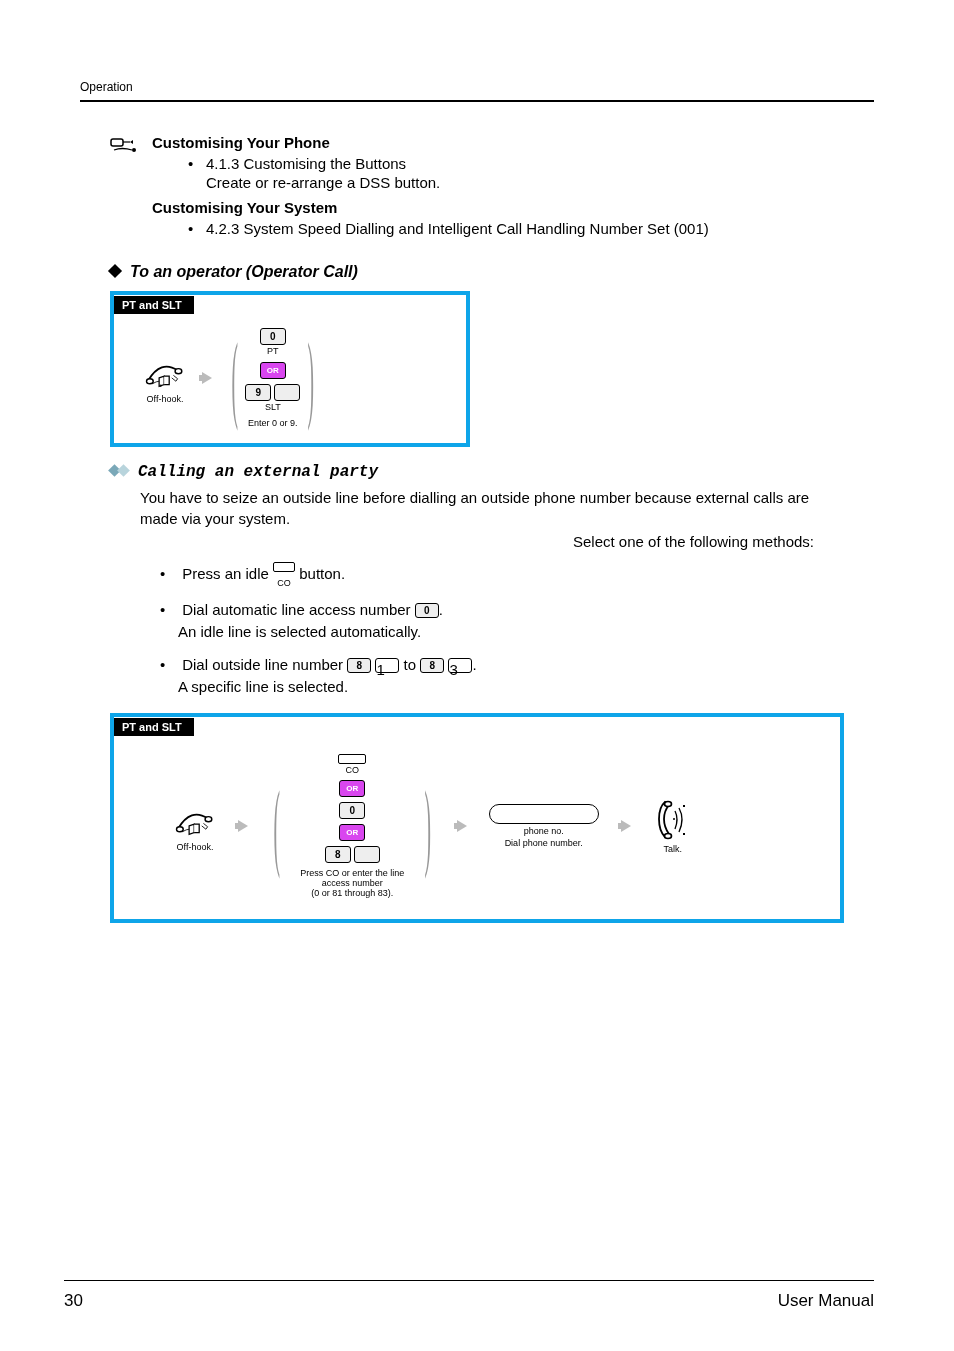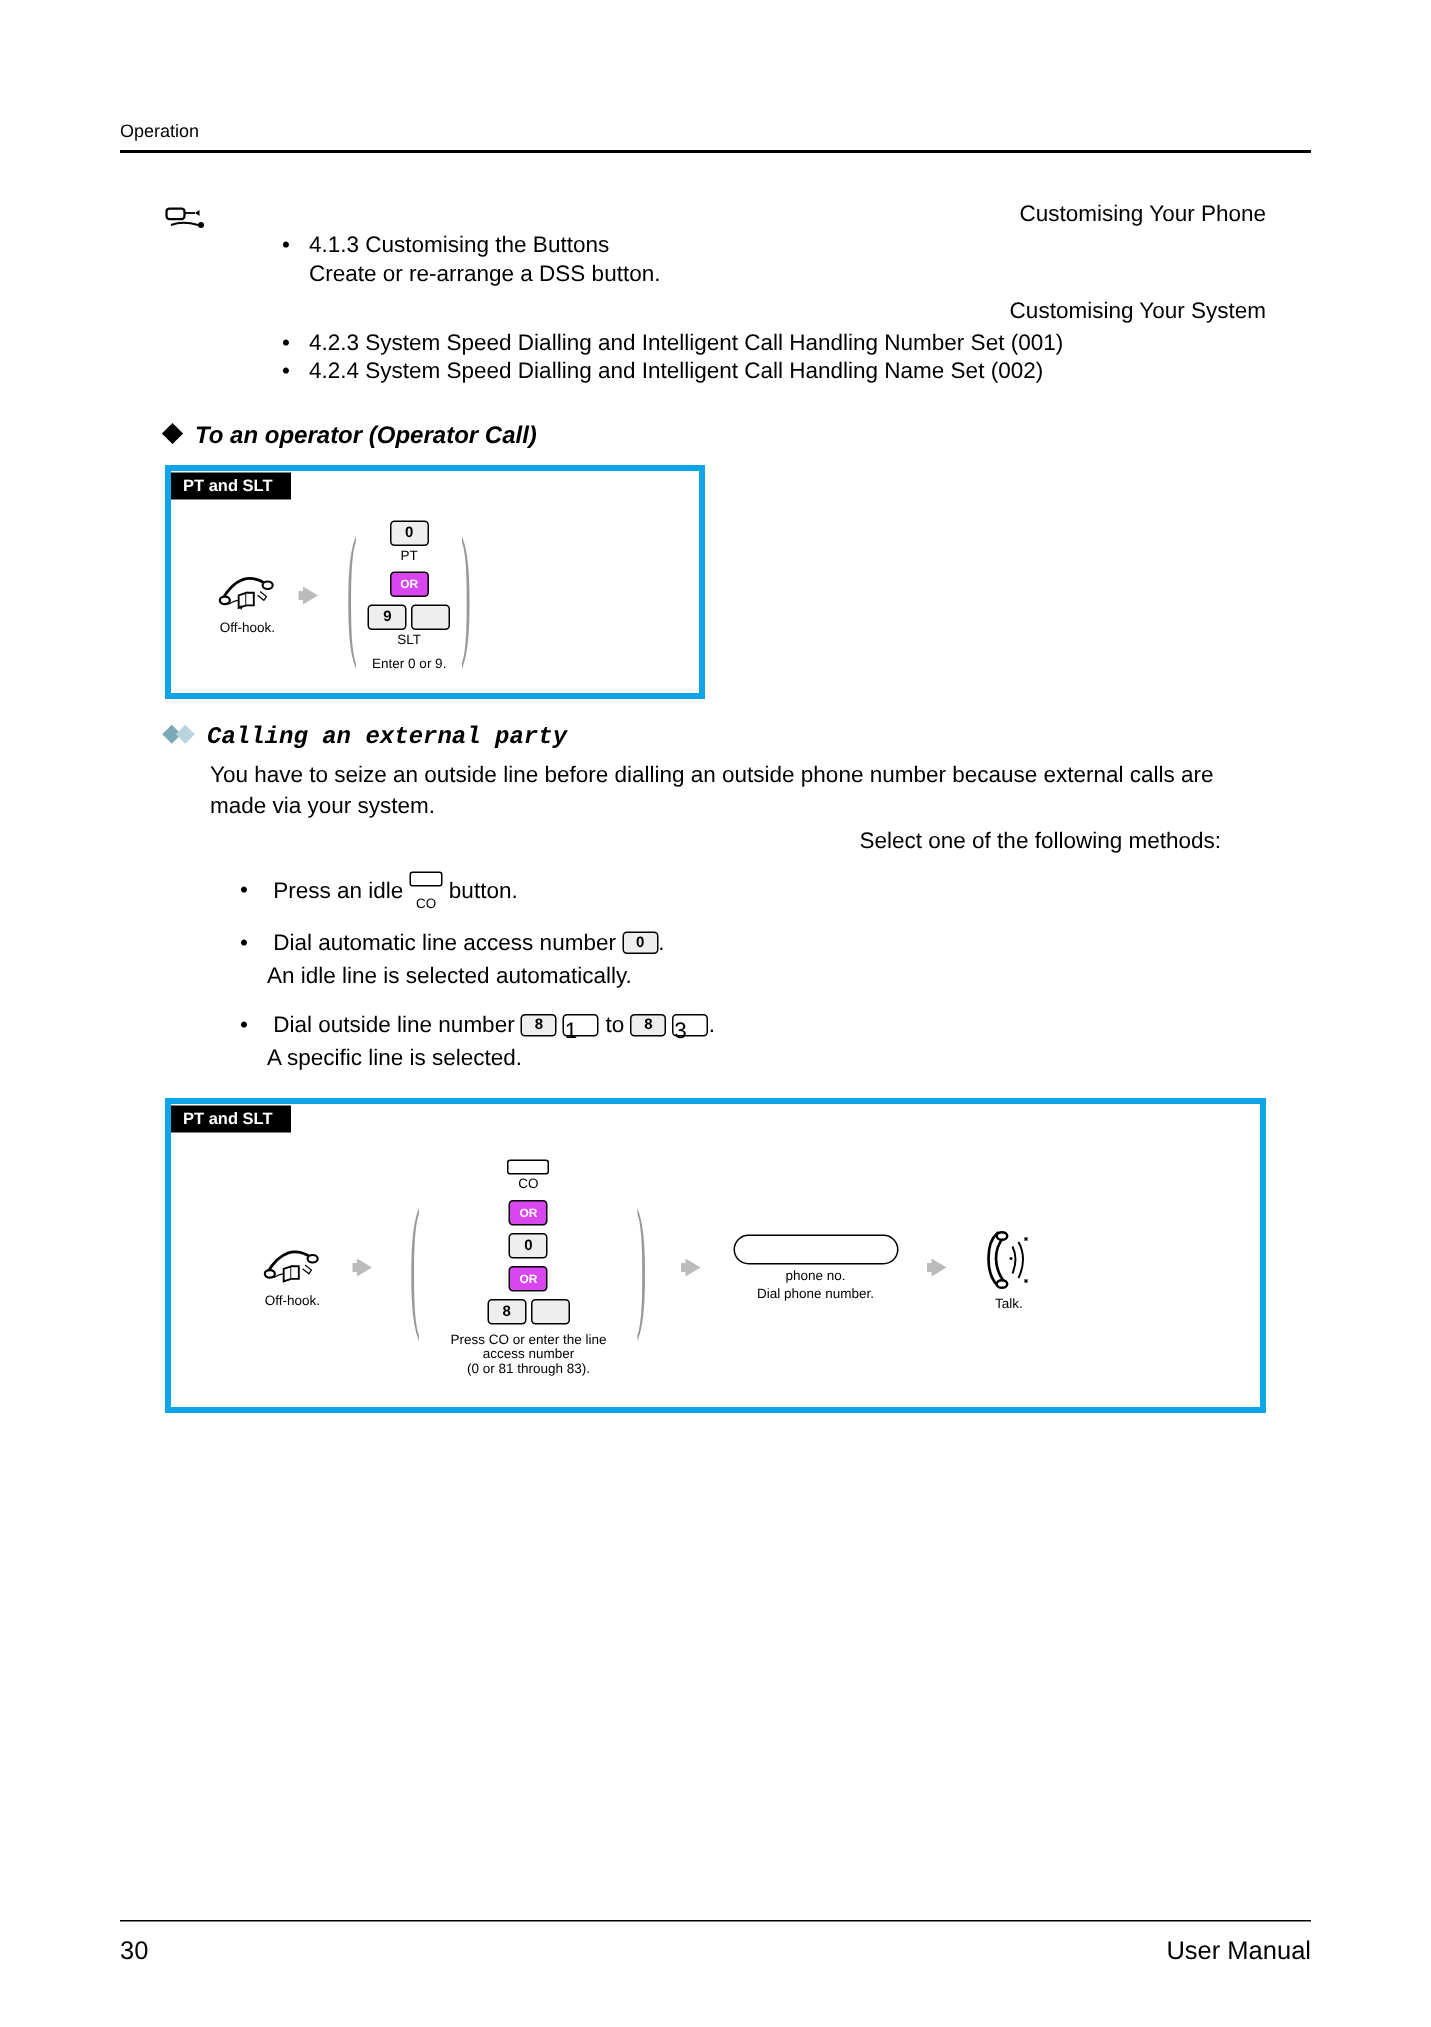--- a/index.html
+++ b/index.html
@@ -33,21 +33,21 @@
     padding: 0 30px;
   }
   .icon-cust {
     display: inline-block;
     vertical-align: top;
     margin-right: 8px;
     margin-top: 2px;
   }
   .cust-block { display: flex; }
   .cust-body { flex: 1; }
-  .bold { font-weight: normal; text-align: right; }
+  .bold { font-weight: bold; }
   .sub-ul {
     list-style: none;
     padding-left: 36px;
     margin-top: 4px;
   }
   .sub-ul li::before {
     content: "•";
     display: inline-block;
     width: 18px;
   }
@@ -211,21 +211,21 @@
   }
 
   .talk-icon svg { width: 40px; height: 46px; }
 
   .para { margin: 6px 30px 2px 30px; line-height: 1.4; }
   .para2 { margin: 0 30px 6px 30px; line-height: 1.4; text-align: right; }
 
   .footer {
     position: absolute;
     bottom: 40px;
-    left: 80px;
+    left: 64px;
     right: 80px;
   }
   .footer-line {
     display: flex;
     justify-content: space-between;
     font-size: 17px;
   }
   .co-label {
     display: inline-block;
     text-align: center;
@@ -264,21 +264,20 @@
     </span>
     <div class="cust-body">
       <div class="bold">Customising Your Phone</div>
       <ul class="sub-ul">
         <li>4.1.3   Customising the Buttons</li>
       </ul>
       <div class="indent-note">Create or re-arrange a DSS button.</div>
       <div class="bold" style="margin-top:8px;">Customising Your System</div>
       <ul class="sub-ul">
         <li>4.2.3   System Speed Dialling and Intelligent Call Handling Number Set (001)</li>
-        <li>4.2.4   System Speed Dialling and Intelligent Call Handling Name Set (002)</li>
       </ul>
     </div>
   </div>
 
   <div class="section-heading">
     <span class="diamond"></span><span>To an operator (Operator Call)</span>
   </div>
 
   <div class="diagram-box" style="width:360px;">
     <div class="tab">PT and SLT</div>

